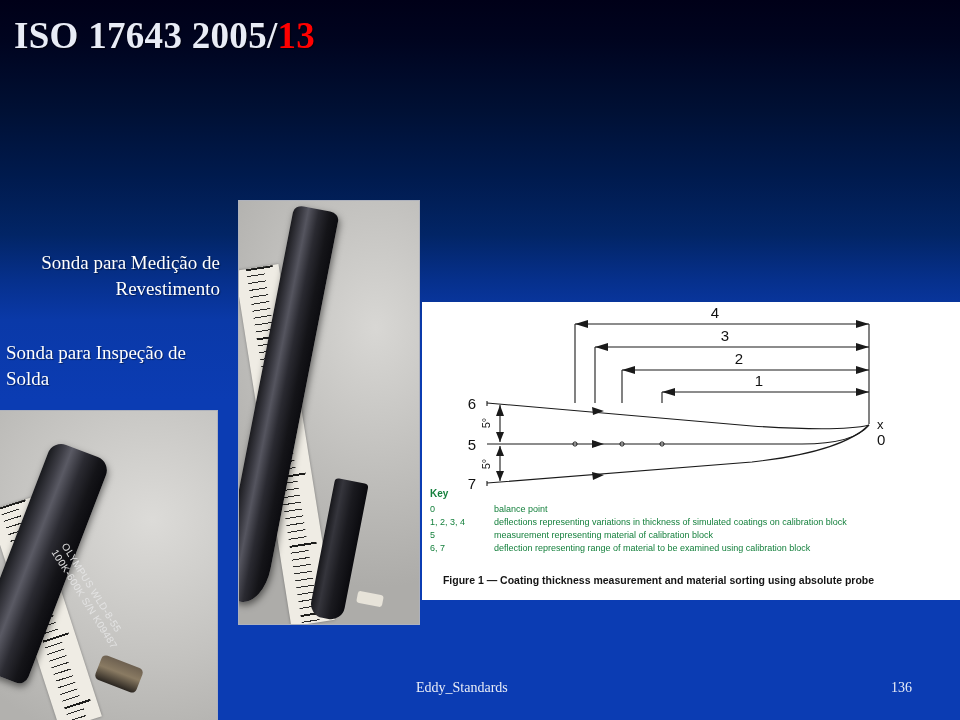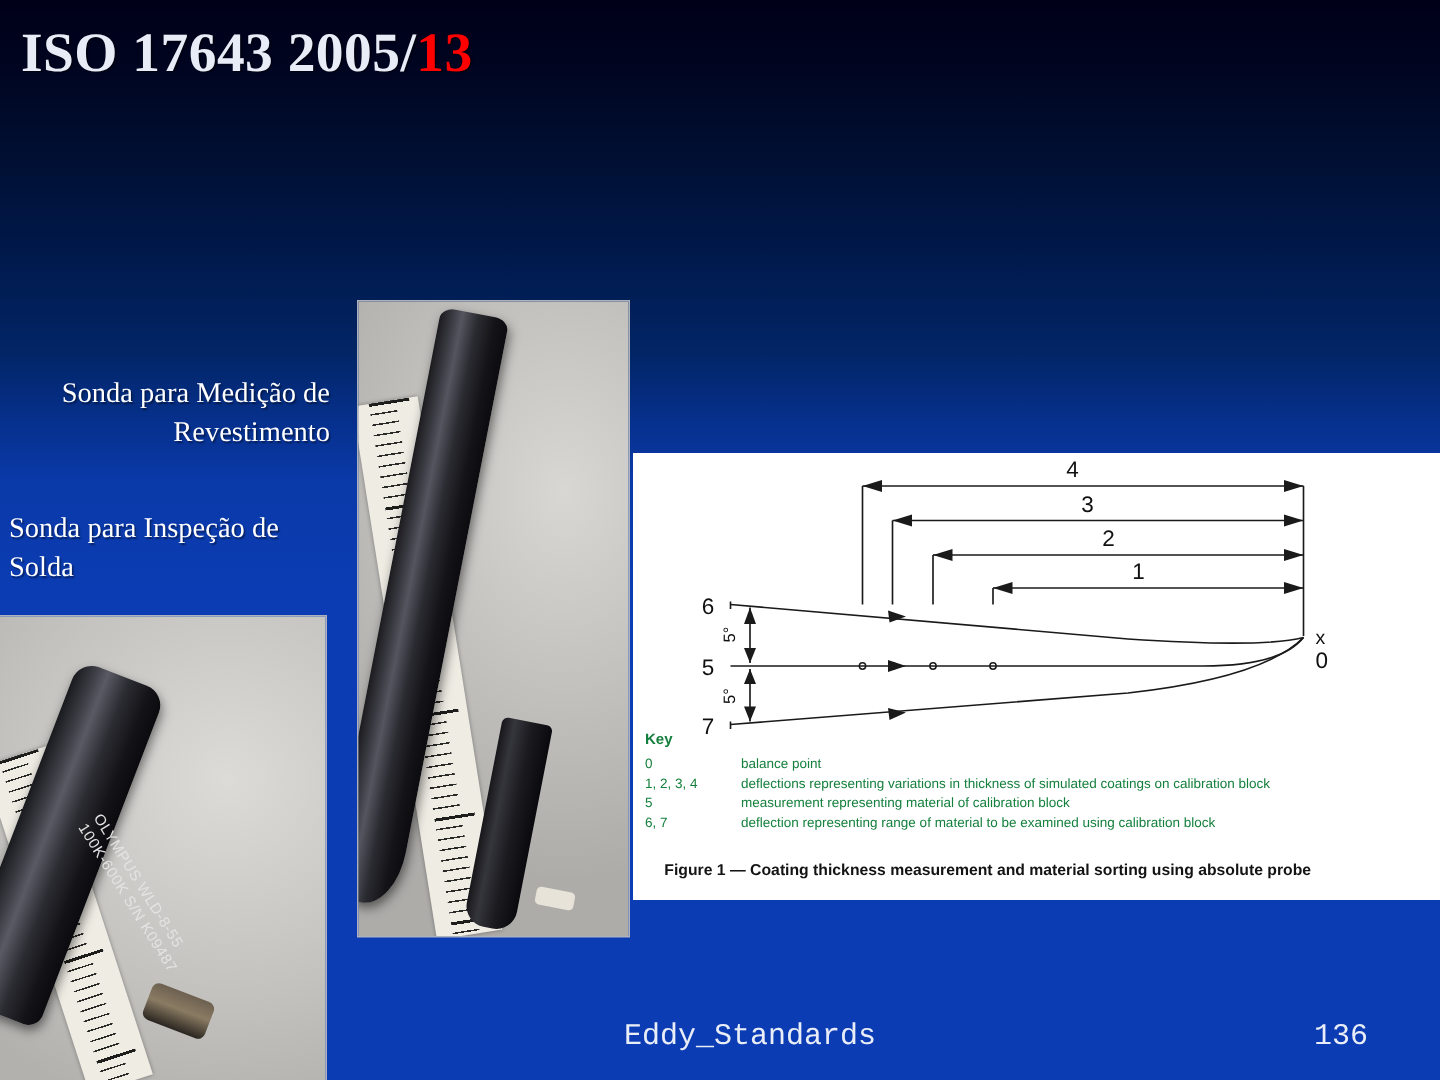--- a/index.html
+++ b/index.html
@@ -239,22 +239,22 @@
     font-family: "Liberation Sans", sans-serif;
     font-size: 10.5px;
     font-weight: bold;
     color: #141414;
   }
 
   
   #footer-left, #footer-right {
     position: absolute;
     top: 680px;
-    font-family: Liberation Mono, monospace;
-    font-size: 20px;
+    font-family: Liberation Serif, serif;
+    font-size: 14px;
     color: #e9edf7;
   }
   #footer-left { left: 416px; }
   #footer-right { right: 48px; }
 </style>
 </head>
 <body>
 
 <div id="slide">
 

